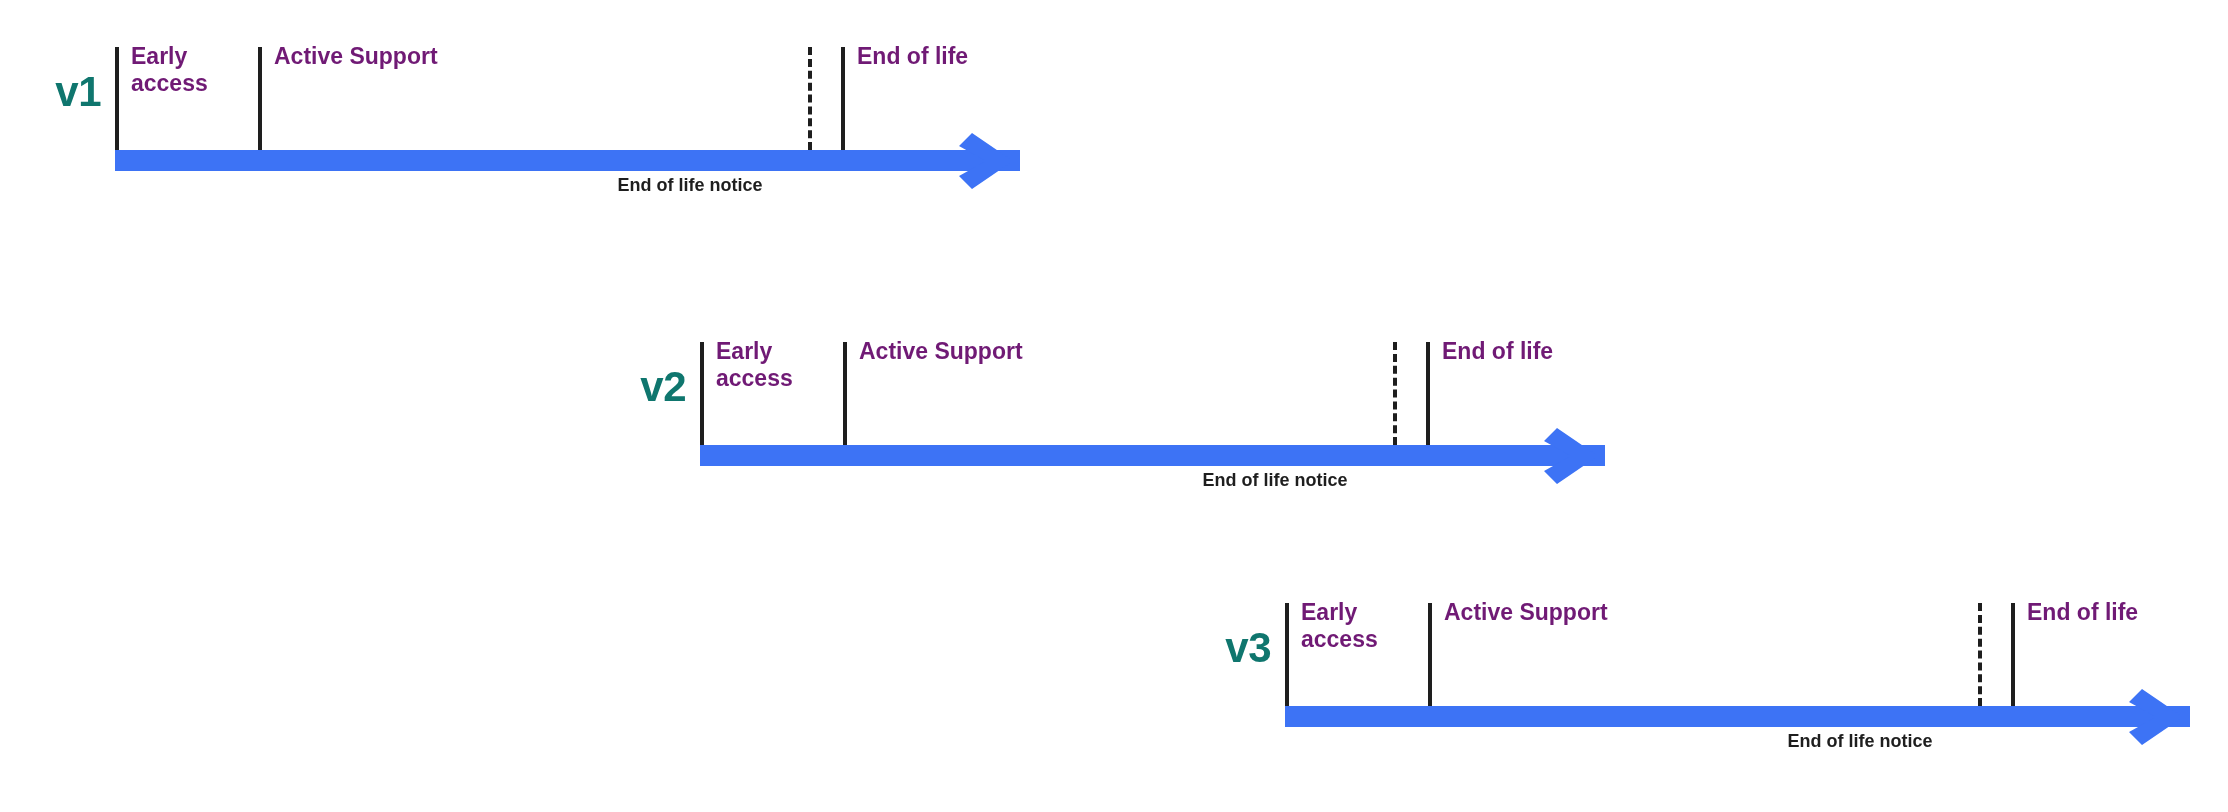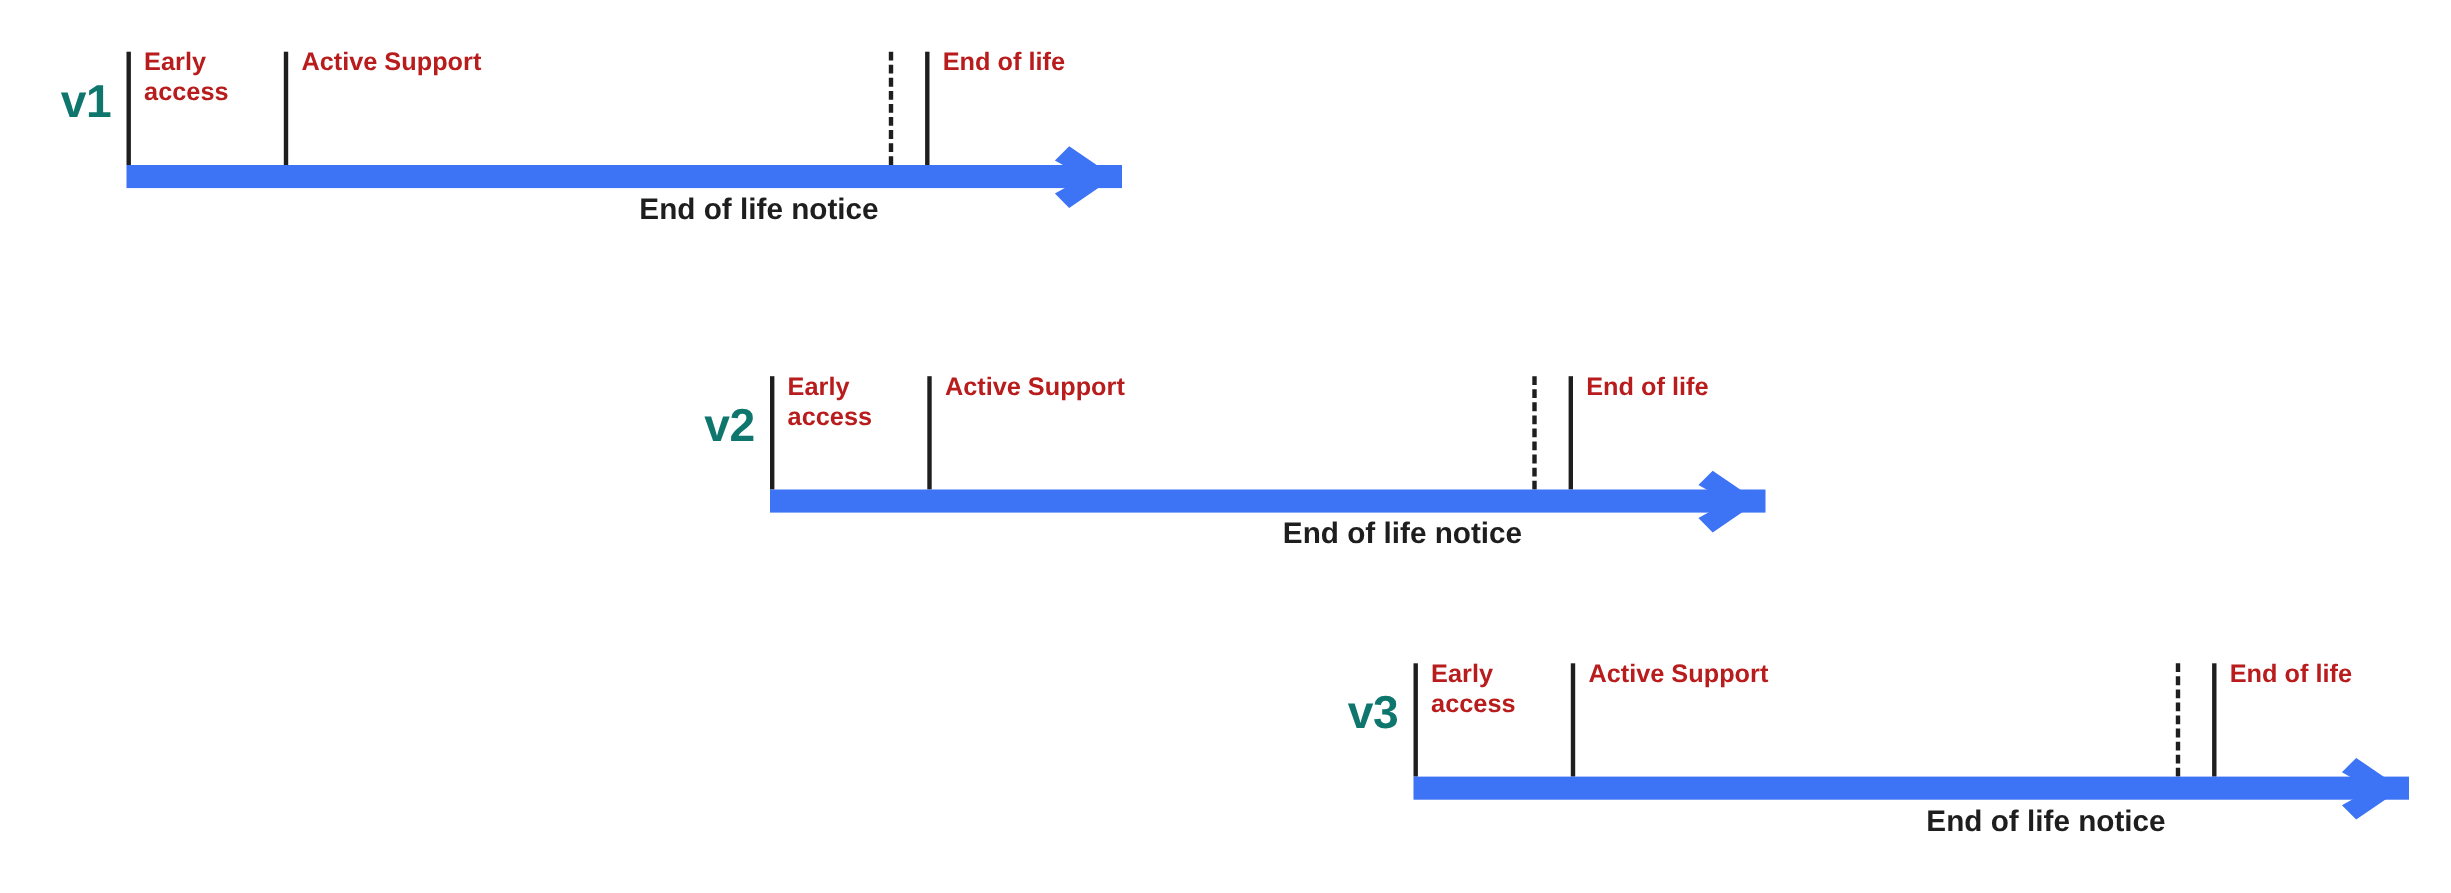--- a/index.html
+++ b/index.html
@@ -57,21 +57,21 @@
     border-left: 4px dashed #1e1e1e;
     height: 103px;
   }
 
   
   .phase-label {
     position: absolute;
     top: -4px;
     font-size: 23px;
     font-weight: 700;
-    color: #b91c1c;
+    color: #701a75;
     line-height: 1.18;
     white-space: pre-line;
   }
 
   
   .bar {
     position: absolute;
     top: 103px;
     height: 21px;
     background: #3d73f5;
@@ -83,21 +83,21 @@
     top: 83px;
     width: 62px;
     height: 62px;
   }
   .arrow-head svg { display: block; }
 
   
   .bar-caption {
     position: absolute;
     top: 128px;
-    font-size: 27px;
+    font-size: 18px;
     font-weight: 700;
     color: #1e1e1e;
     white-space: nowrap;
     text-align: center;
     transform: translateX(-50%);
   }
 </style>
 </head>
 <body>
 

